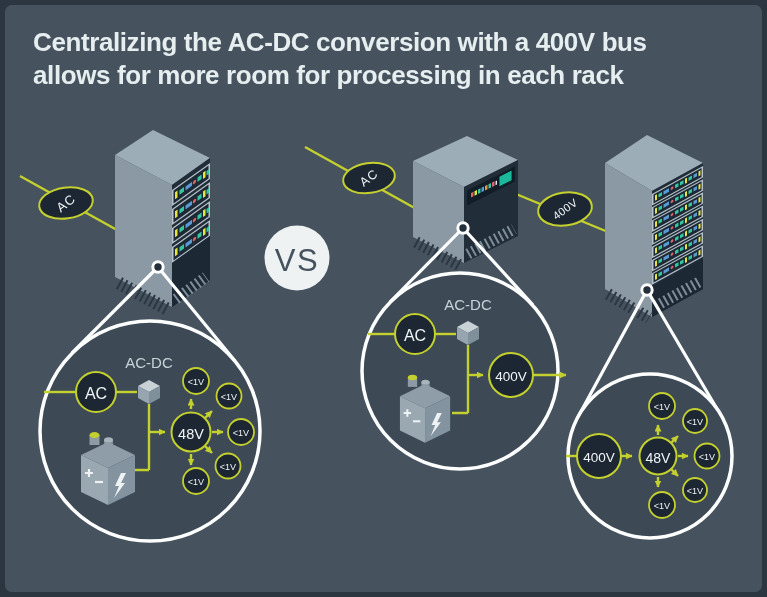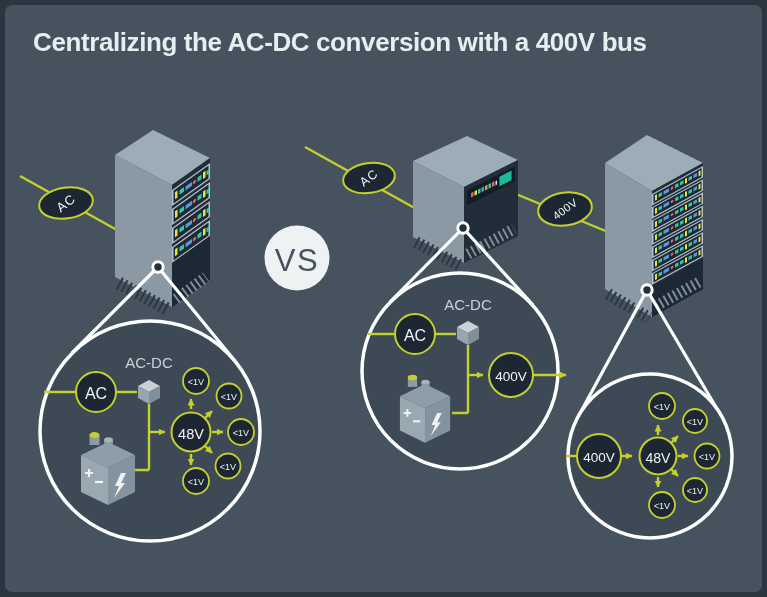--- a/index.html
+++ b/index.html
@@ -14,20 +14,21 @@
   .lblTxt{fill:#c8d3d8;}
 </style>
 </head>
 <body>
 
 <div class="stage">
   <div class="bg"></div>
 
   <div class="title">
     <div>Centralizing the AC-DC conversion with a 400V bus</div>
+    <div>allows for more room for processing in each rack</div>
   </div>
 
   <svg class="art" width="767" height="597" viewBox="0 0 767 597">
     <defs>
       <marker id="ah" markerUnits="userSpaceOnUse" markerWidth="10" markerHeight="10" refX="6.5" refY="3.5" orient="auto">
         <path d="M0,0 L7,3.5 L0,7 Z" fill="#c4d02e"></path>
       </marker>
 
       <g id="slatA">
         <rect x="0" y="0" width="38" height="16" fill="#b6c2c9"></rect>

